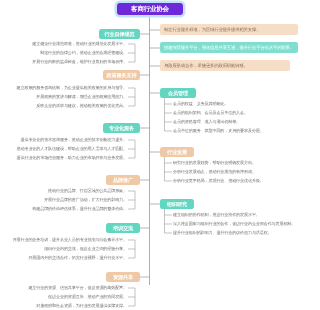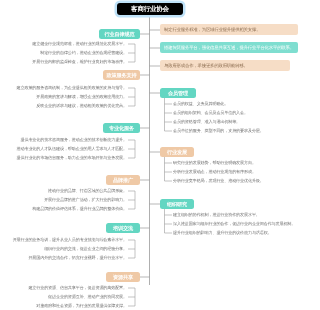--- a/index.html
+++ b/index.html
@@ -13,21 +13,21 @@
   #canvas{position:absolute;inset:0;width:300px;height:310px;}
   .node{
     position:absolute;
     box-sizing:border-box;
     display:flex;align-items:center;justify-content:center;
     border-radius:3px;
     white-space:nowrap;
     letter-spacing:-0.2px;
   }
   .root{
-    background:#000000;
+    background:#6d28d9;
     color:#ffffff;
     font-size:6.5px;
     font-weight:bold;
     height:12px;
     border-radius:3px;
     box-shadow:0 0 0 2.5px #bfe2f8;
   }
   .hdr-teal{
     background:#63d6c2;
     color:#ffffff;

